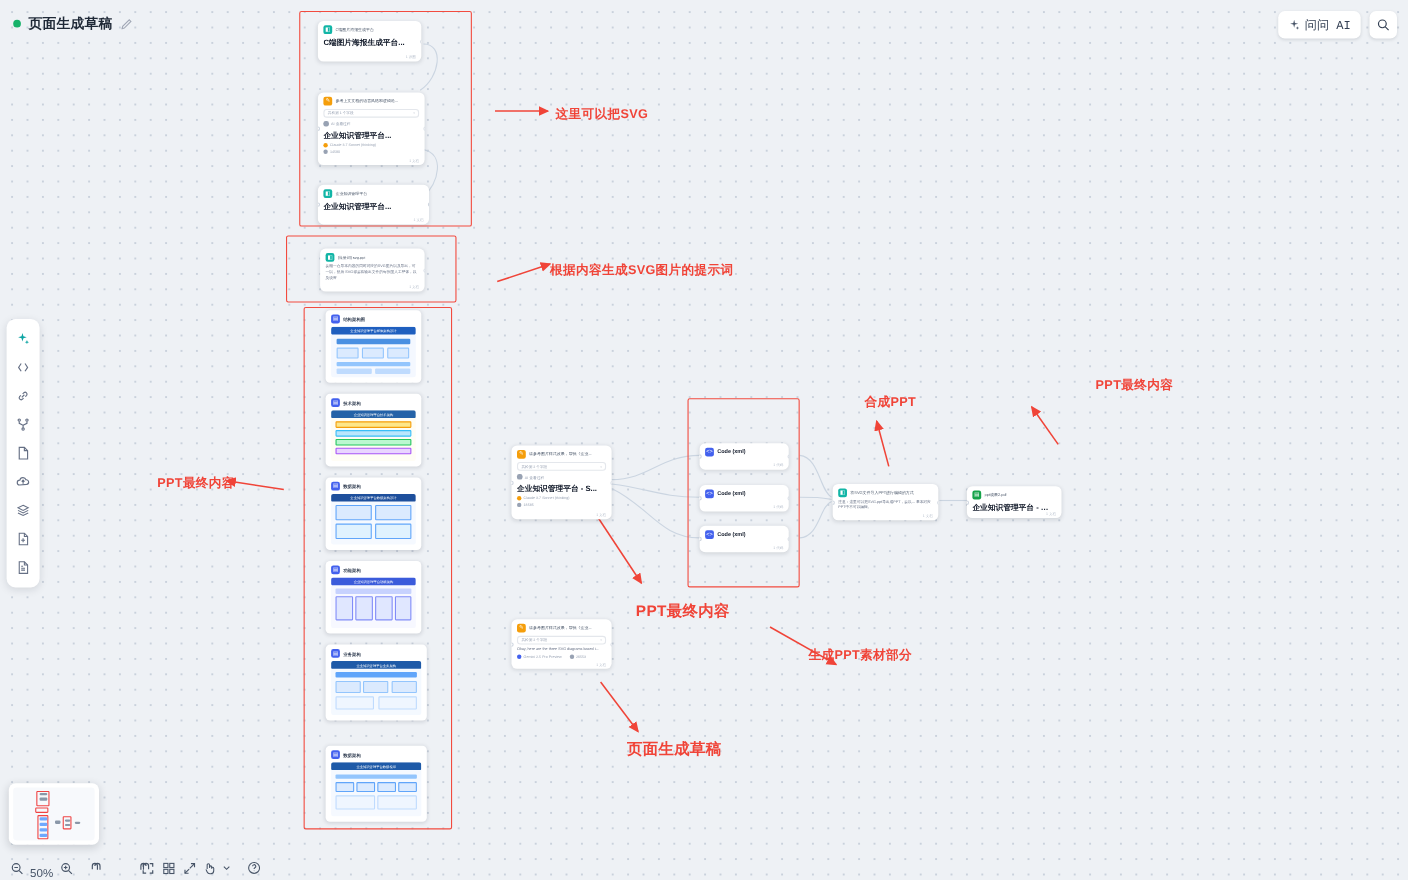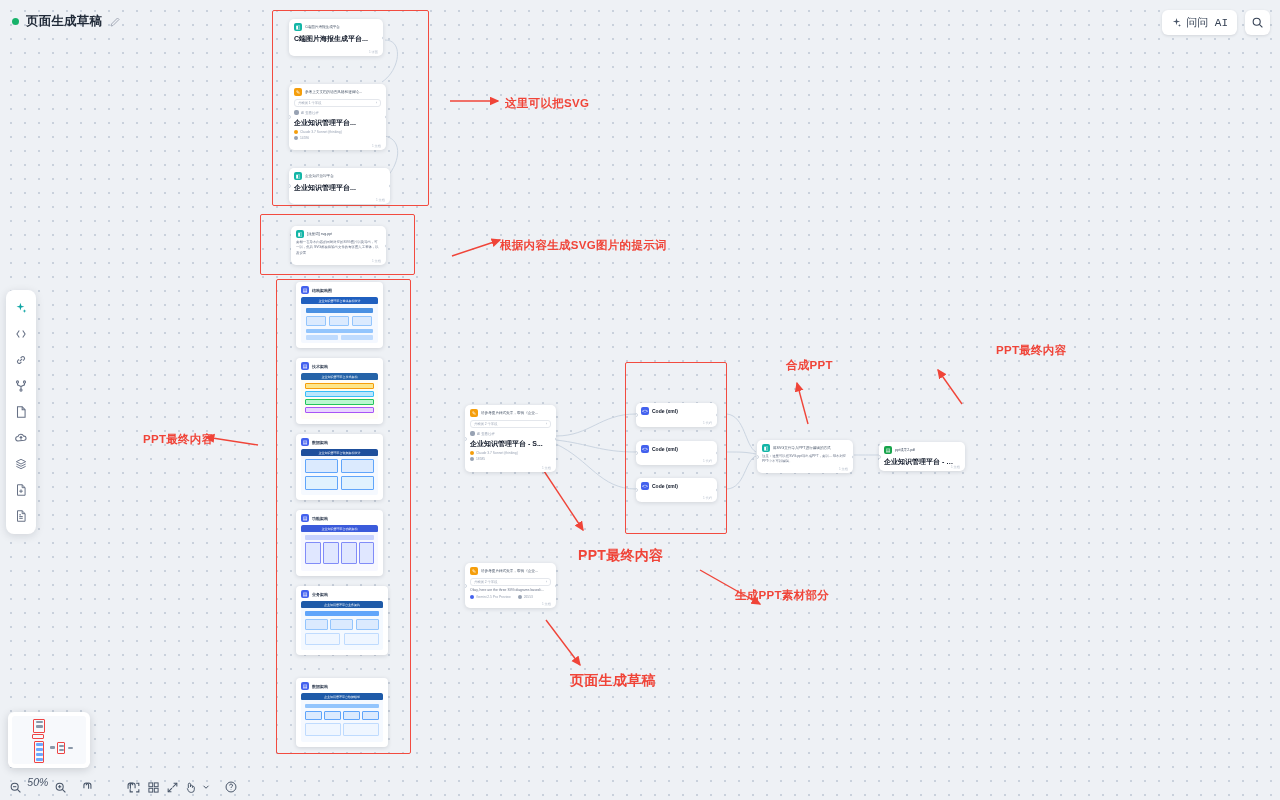--- a/index.html
+++ b/index.html
@@ -65,21 +65,21 @@
     width: 100%; height: 100%; border-radius: 3px; position: relative;
     background: #f7f9fc;
   }
   .t-red { position: absolute; border: 1px solid #ef4444; border-radius: 1px; }
   .t-blk { position: absolute; background: #8a97a8; border-radius: 1px; }
   .t-blu { position: absolute; background: #6ea8fe; border-radius: 1px; }
 
   
   #bottombar {
     position: absolute; left: 0; bottom: 0; width: 240px; height: 24px;
-    display: flex; align-items: flex-start; gap: 0px; padding-left: 6px; font-style: italic;
+    display: flex; align-items: flex-end; gap: 0px; padding-left: 6px;
   }
   .bb { width: 22px; height: 22px; display: flex; align-items: center; justify-content: center;
         color: #475467; cursor: pointer; }
   #zoomlabel { font-size: 10.5px; color: #475467; width: 30px; text-align: center; cursor: pointer; }
   .bb-sep { width: 10px; }
 
   
   .frame { position: absolute; border: 1.6px solid #f24b3f; border-radius: 2px; }
 
   

